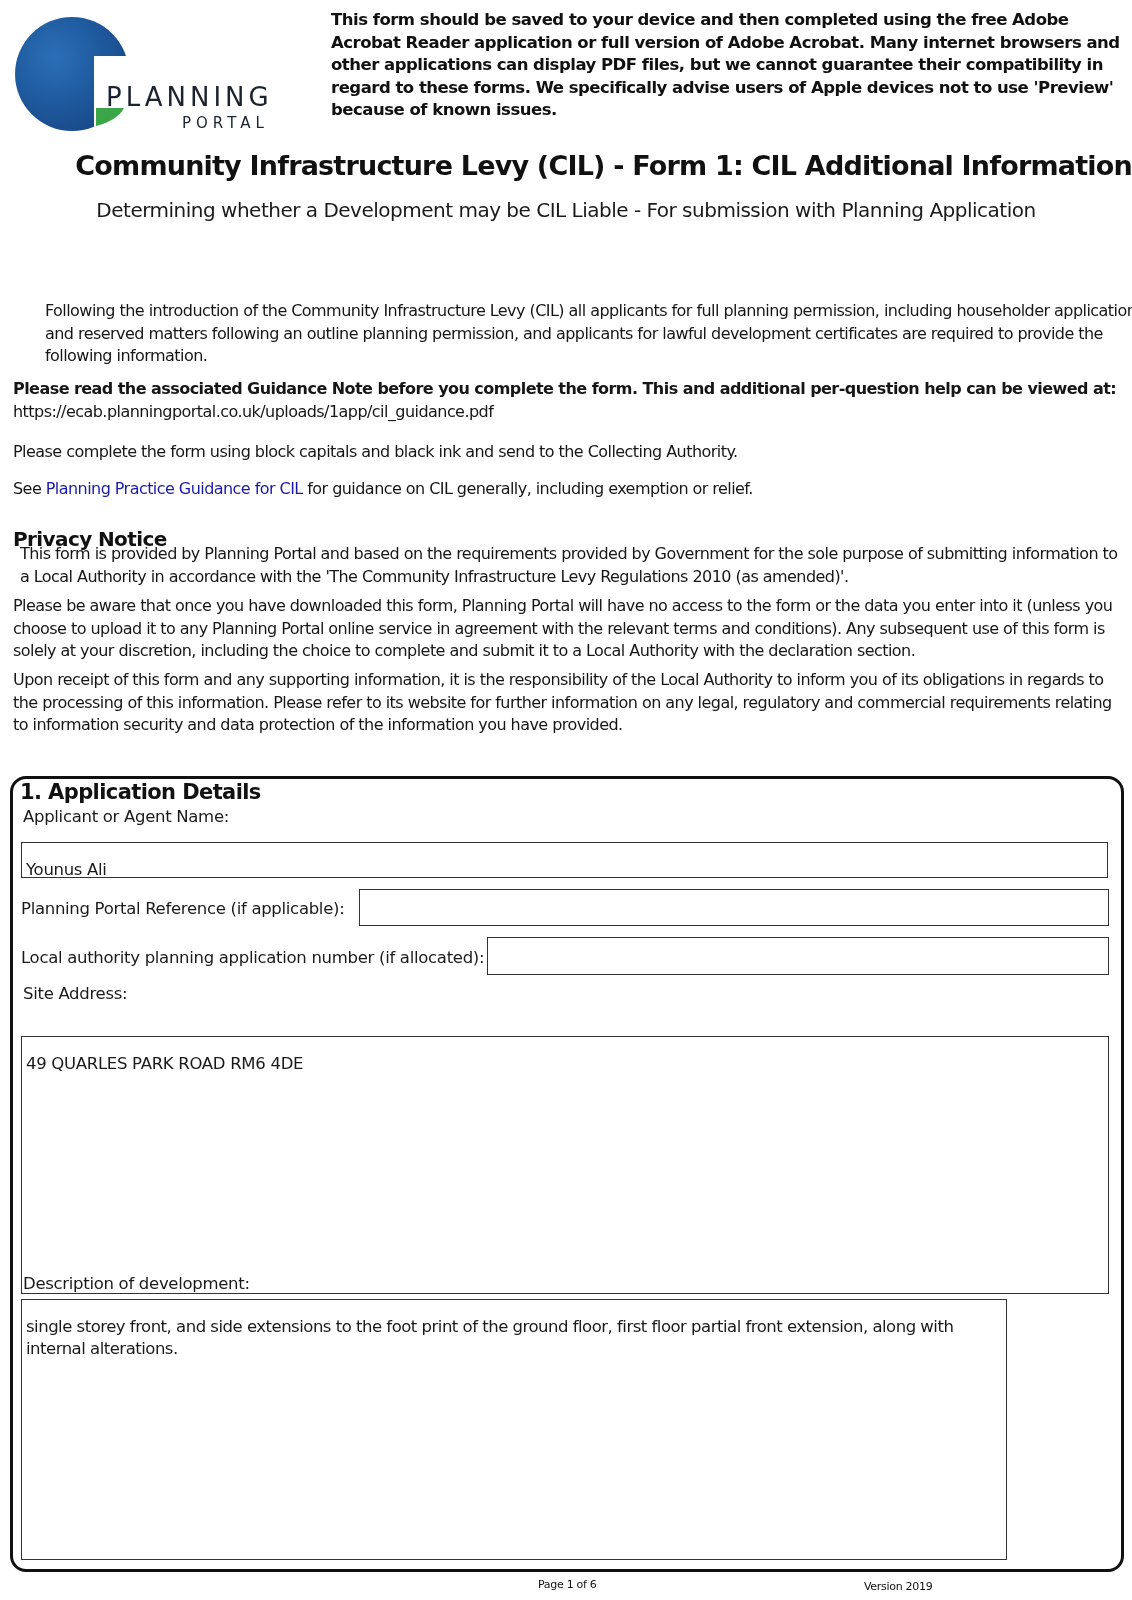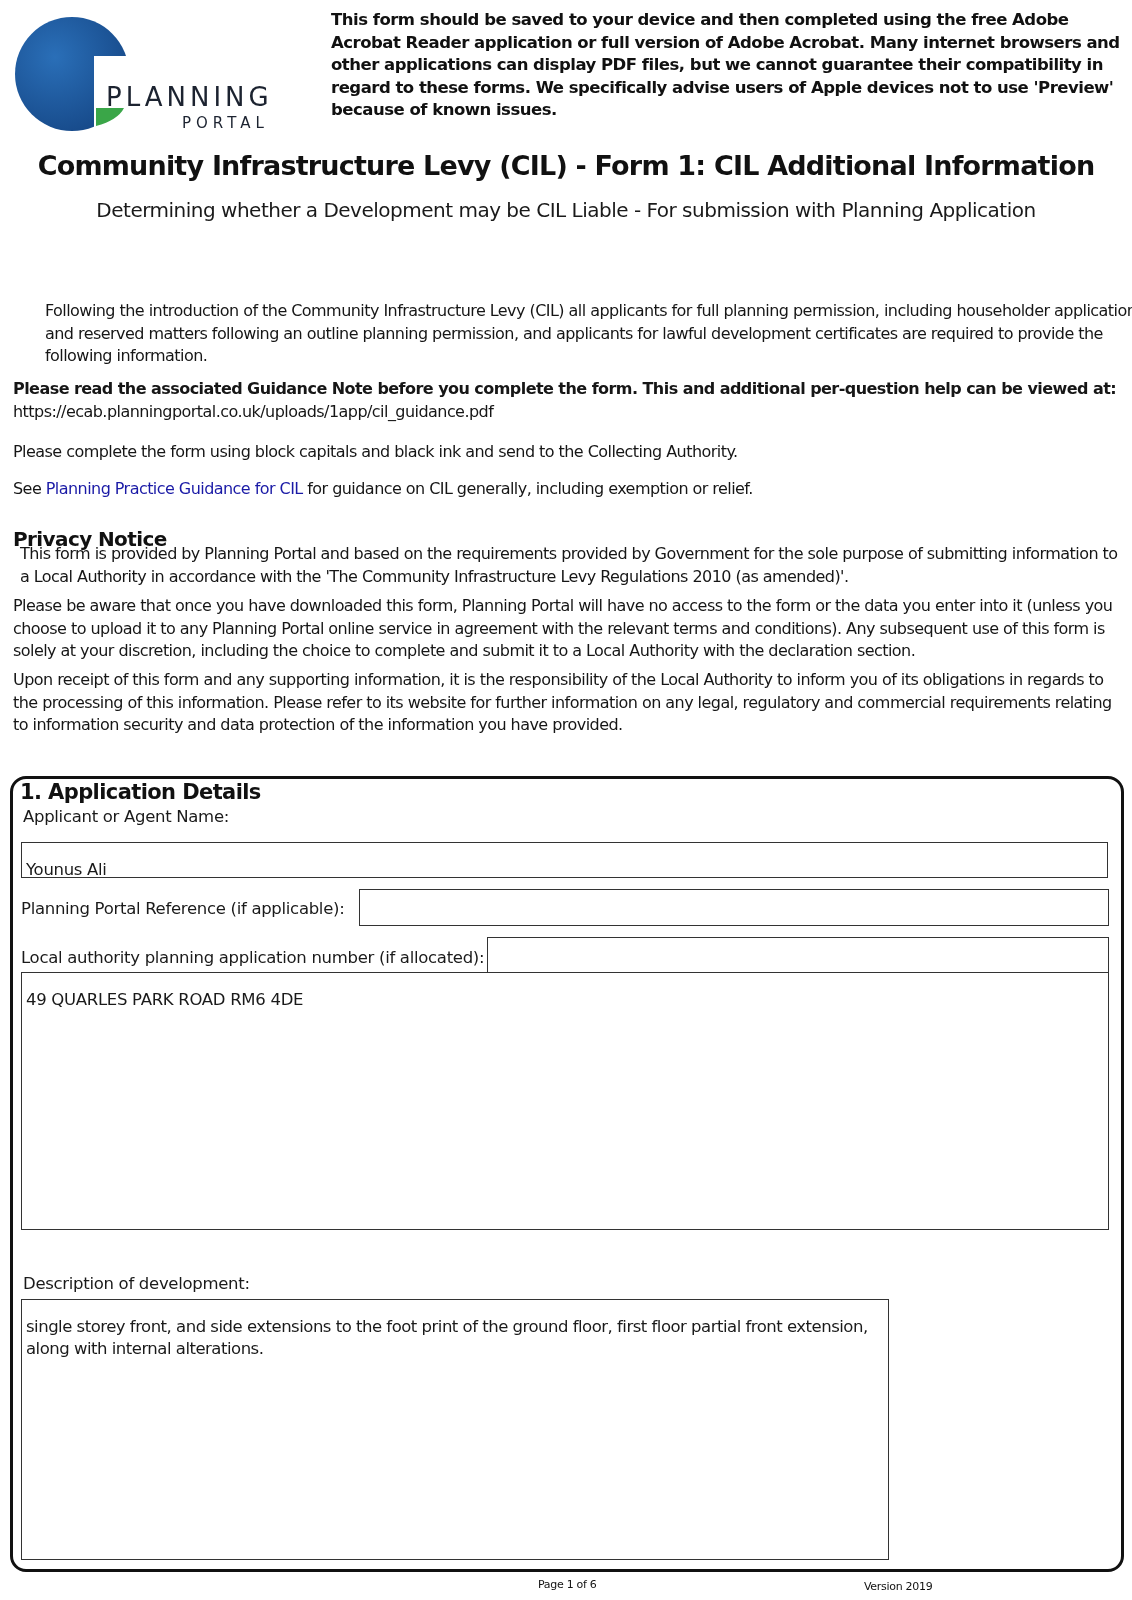--- a/index.html
+++ b/index.html
@@ -25,21 +25,21 @@
       position: absolute; left: 168px; top: 98px;
       font-family: "DejaVu Sans", sans-serif; font-size: 15px; letter-spacing: 5px;
       color: #1c2330;
     }
     .header-note {
       position: absolute; left: 331px; top: 9px; width: 790px;
       font-size: 16.5px; line-height: 22.6px; font-weight: bold; letter-spacing: -0.5px;
     }
 
     .title {
-      position: absolute; left: 0; top: 150px; width: 1132px; text-align: center;
+      position: absolute; left: 0; top: 150px; width: 1132px; text-align: right;
       font-size: 27px; font-weight: bold; letter-spacing: -0.8px;
     }
     .subtitle {
       position: absolute; left: 0; top: 198px; width: 1132px; text-align: center;
       font-size: 20px; letter-spacing: -0.5px; color: #1a1a1a;
     }
     .note {
       position: absolute; left: 13px; top: 236px; width: 1110px;
       font-size: 16px; line-height: 23px; color: #d81c1c; letter-spacing: -0.5px;
     }
@@ -124,19 +124,19 @@
 <div class="field-label" style="left:23px; top:807px;">Applicant or Agent Name:</div>
 <div class="field-box" style="left:21px; top:842px; width:1087px; height:36px;">Younus Ali</div>
 
 <div class="field-label" style="left:21px; top:899px;">Planning Portal Reference (if applicable):</div>
 <div class="field-box" style="left:359px; top:889px; width:750px; height:37px;"></div>
 
 <div class="field-label" style="left:21px; top:948px;">Local authority planning application number (if allocated):</div>
 <div class="field-box" style="left:487px; top:937px; width:622px; height:38px;"></div>
 
 <div class="field-label" style="left:23px; top:984px;">Site Address:</div>
-<div class="field-box" style="left:21px; top:972px; width:1088px; height:258px;">49 QUARLES PARK ROAD RM6 4DE</div>
+<div class="field-box" style="left:21px; top:1036px; width:1088px; height:258px;">49 QUARLES PARK ROAD RM6 4DE</div>
 
 <div class="field-label" style="left:23px; top:1274px;">Description of development:</div>
-<div class="field-box" style="left:21px; top:1299px; width:868px; height:261px; letter-spacing:-0.5px;">single storey front, and side extensions to the foot print of the ground floor, first floor partial front extension, along with internal alterations.</div>
+<div class="field-box" style="left:21px; top:1299px; width:986px; height:261px; letter-spacing:-0.5px;">single storey front, and side extensions to the foot print of the ground floor, first floor partial front extension, along with internal alterations.</div>
 
 <div class="footer-page">Page 1 of 6</div>
 <div class="footer-ver">Version 2019</div>
 
 </body></html>

